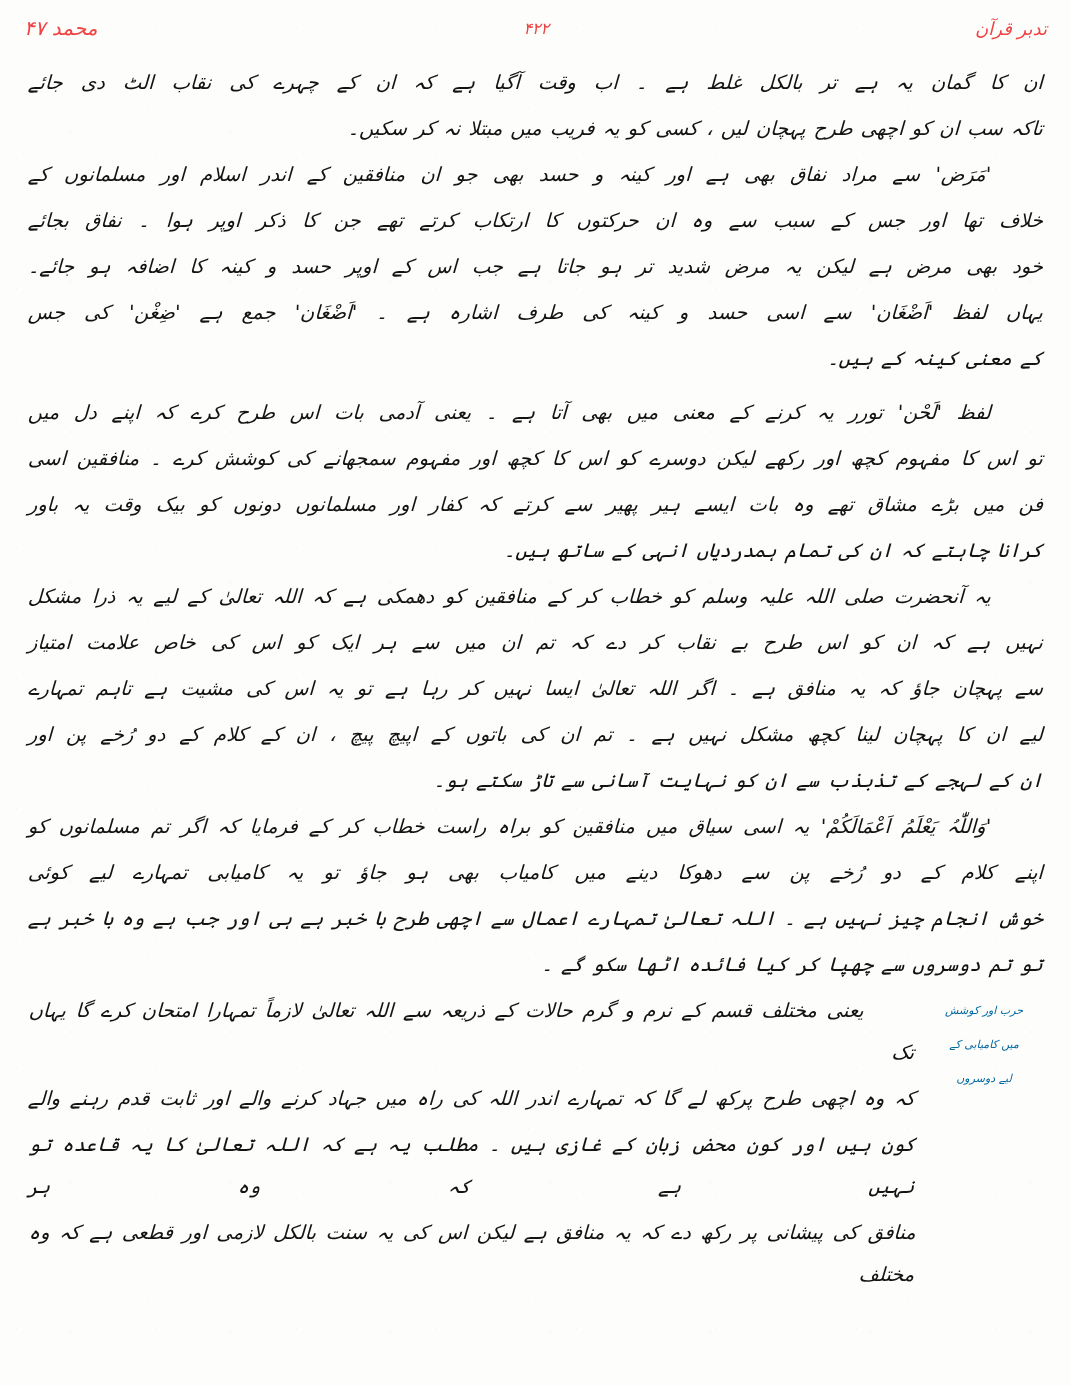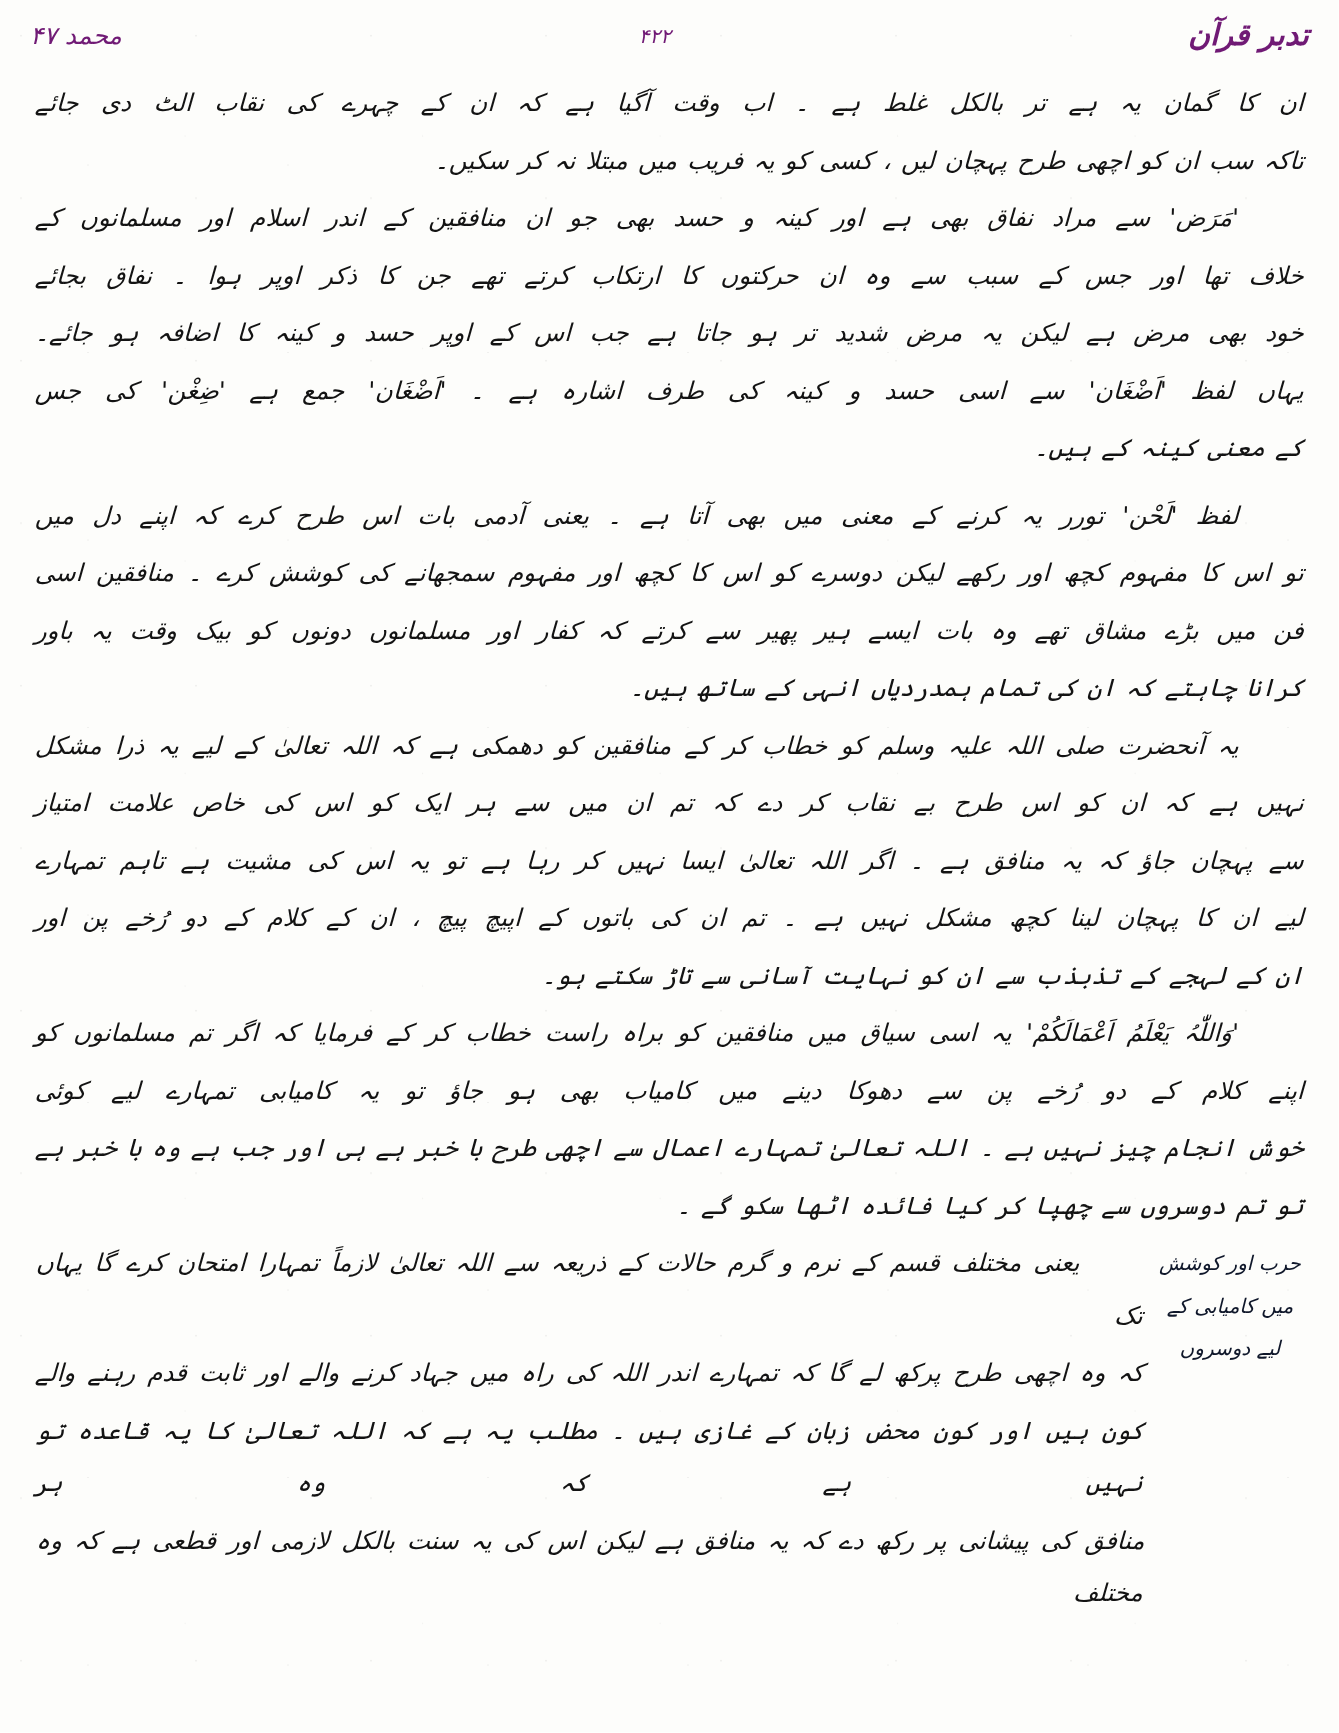--- a/index.html
+++ b/index.html
@@ -31,26 +31,26 @@
     height: 44px;
     display: flex;
     align-items: center;
     justify-content: space-between;
     padding: 0 24px;
     box-sizing: border-box;
   }
   .header-right, .header-left, .header-center {
     font-size: 20px;
     letter-spacing: 0.5px;
-    color: #701a75;
+    color: #ef4444;
     font-style: italic;
     direction: rtl;
     white-space: nowrap;
   }
-  .header-right { font-size: 24px; font-weight: bold; }
+  .header-right { font-size: 18px; font-weight: normal; }
   .header-left { font-size: 20px; }
   .header-center { font-size: 16px; }
 
   
   .content {
     position: absolute;
     top: 52px;
     left: 0;
     right: 0;
     bottom: 0;
@@ -97,23 +97,23 @@
     flex-direction: row-reverse;
     align-items: flex-start;
     gap: 10px;
   }
   .footnote-body {
     flex: 1;
   }
   .margin-notes {
     width: 118px;
     text-align: center;
-    font-size: 16px;
+    font-size: 11px;
     line-height: 34px;
-    color: #0f172a;
+    color: #0369a1;
     font-style: italic;
     direction: rtl;
     padding-top: 4px;
   }
   .margin-notes div { white-space: nowrap; }
 
   
   .speckle {
     position: absolute;
     inset: 0;

